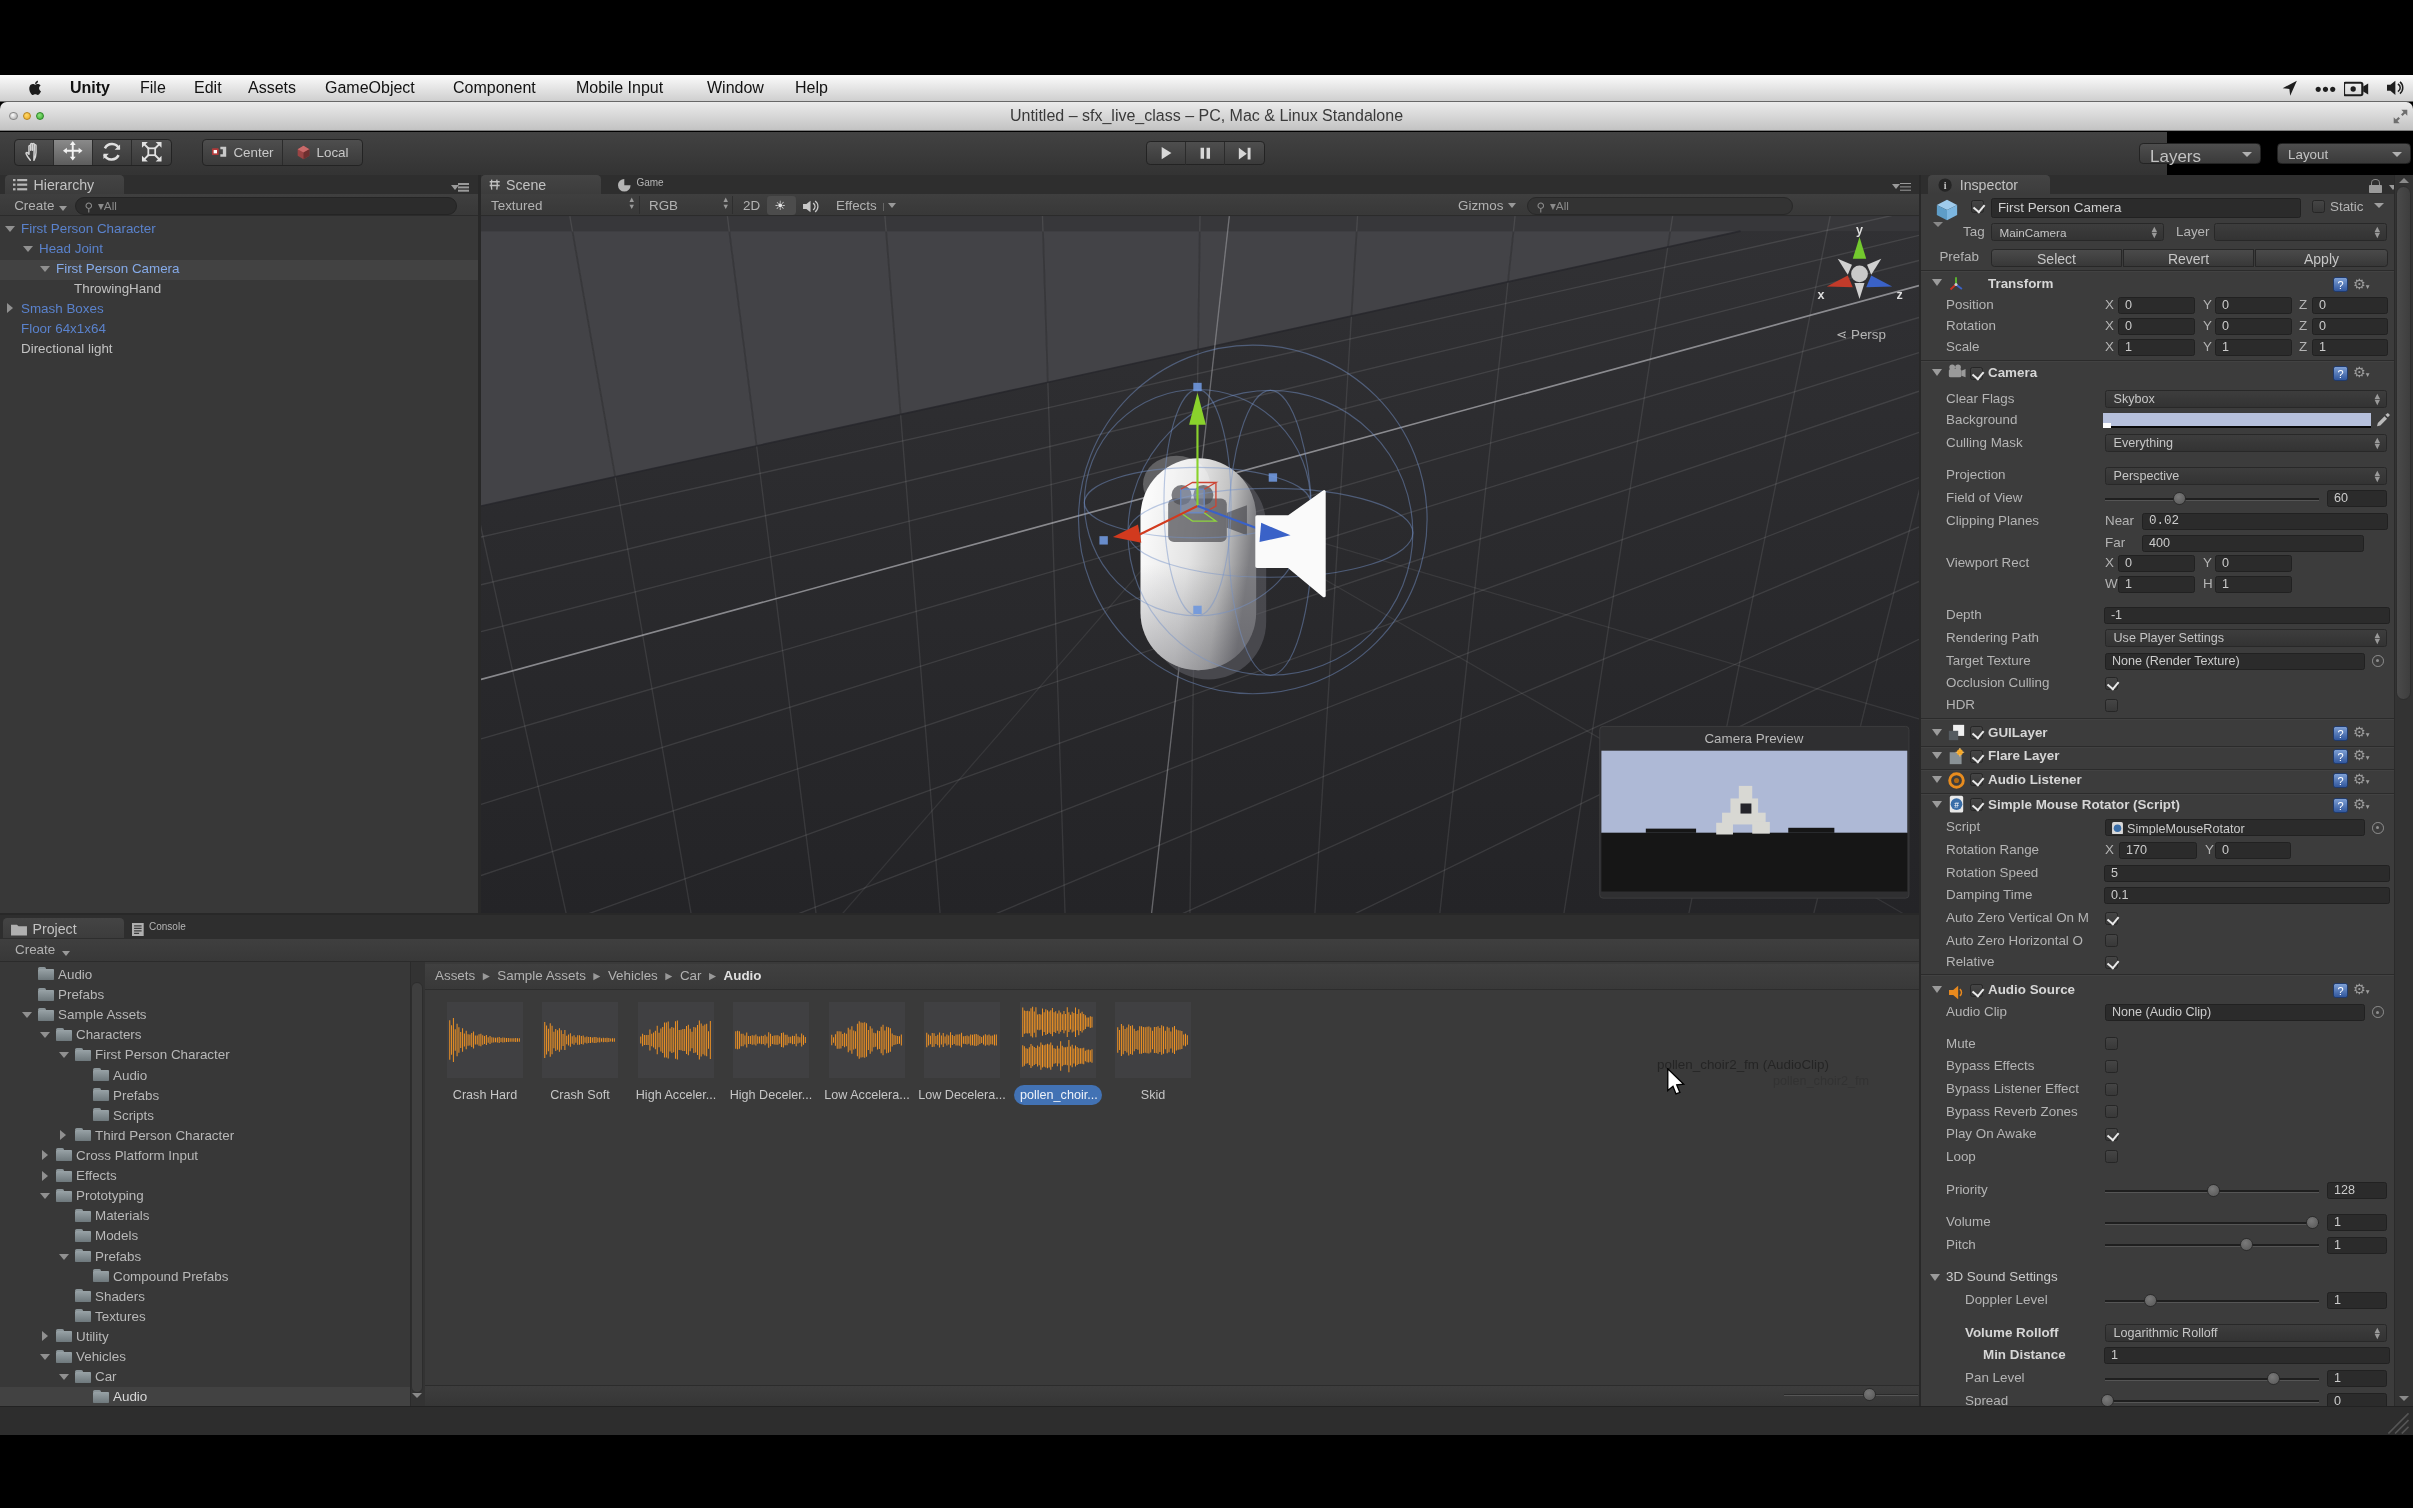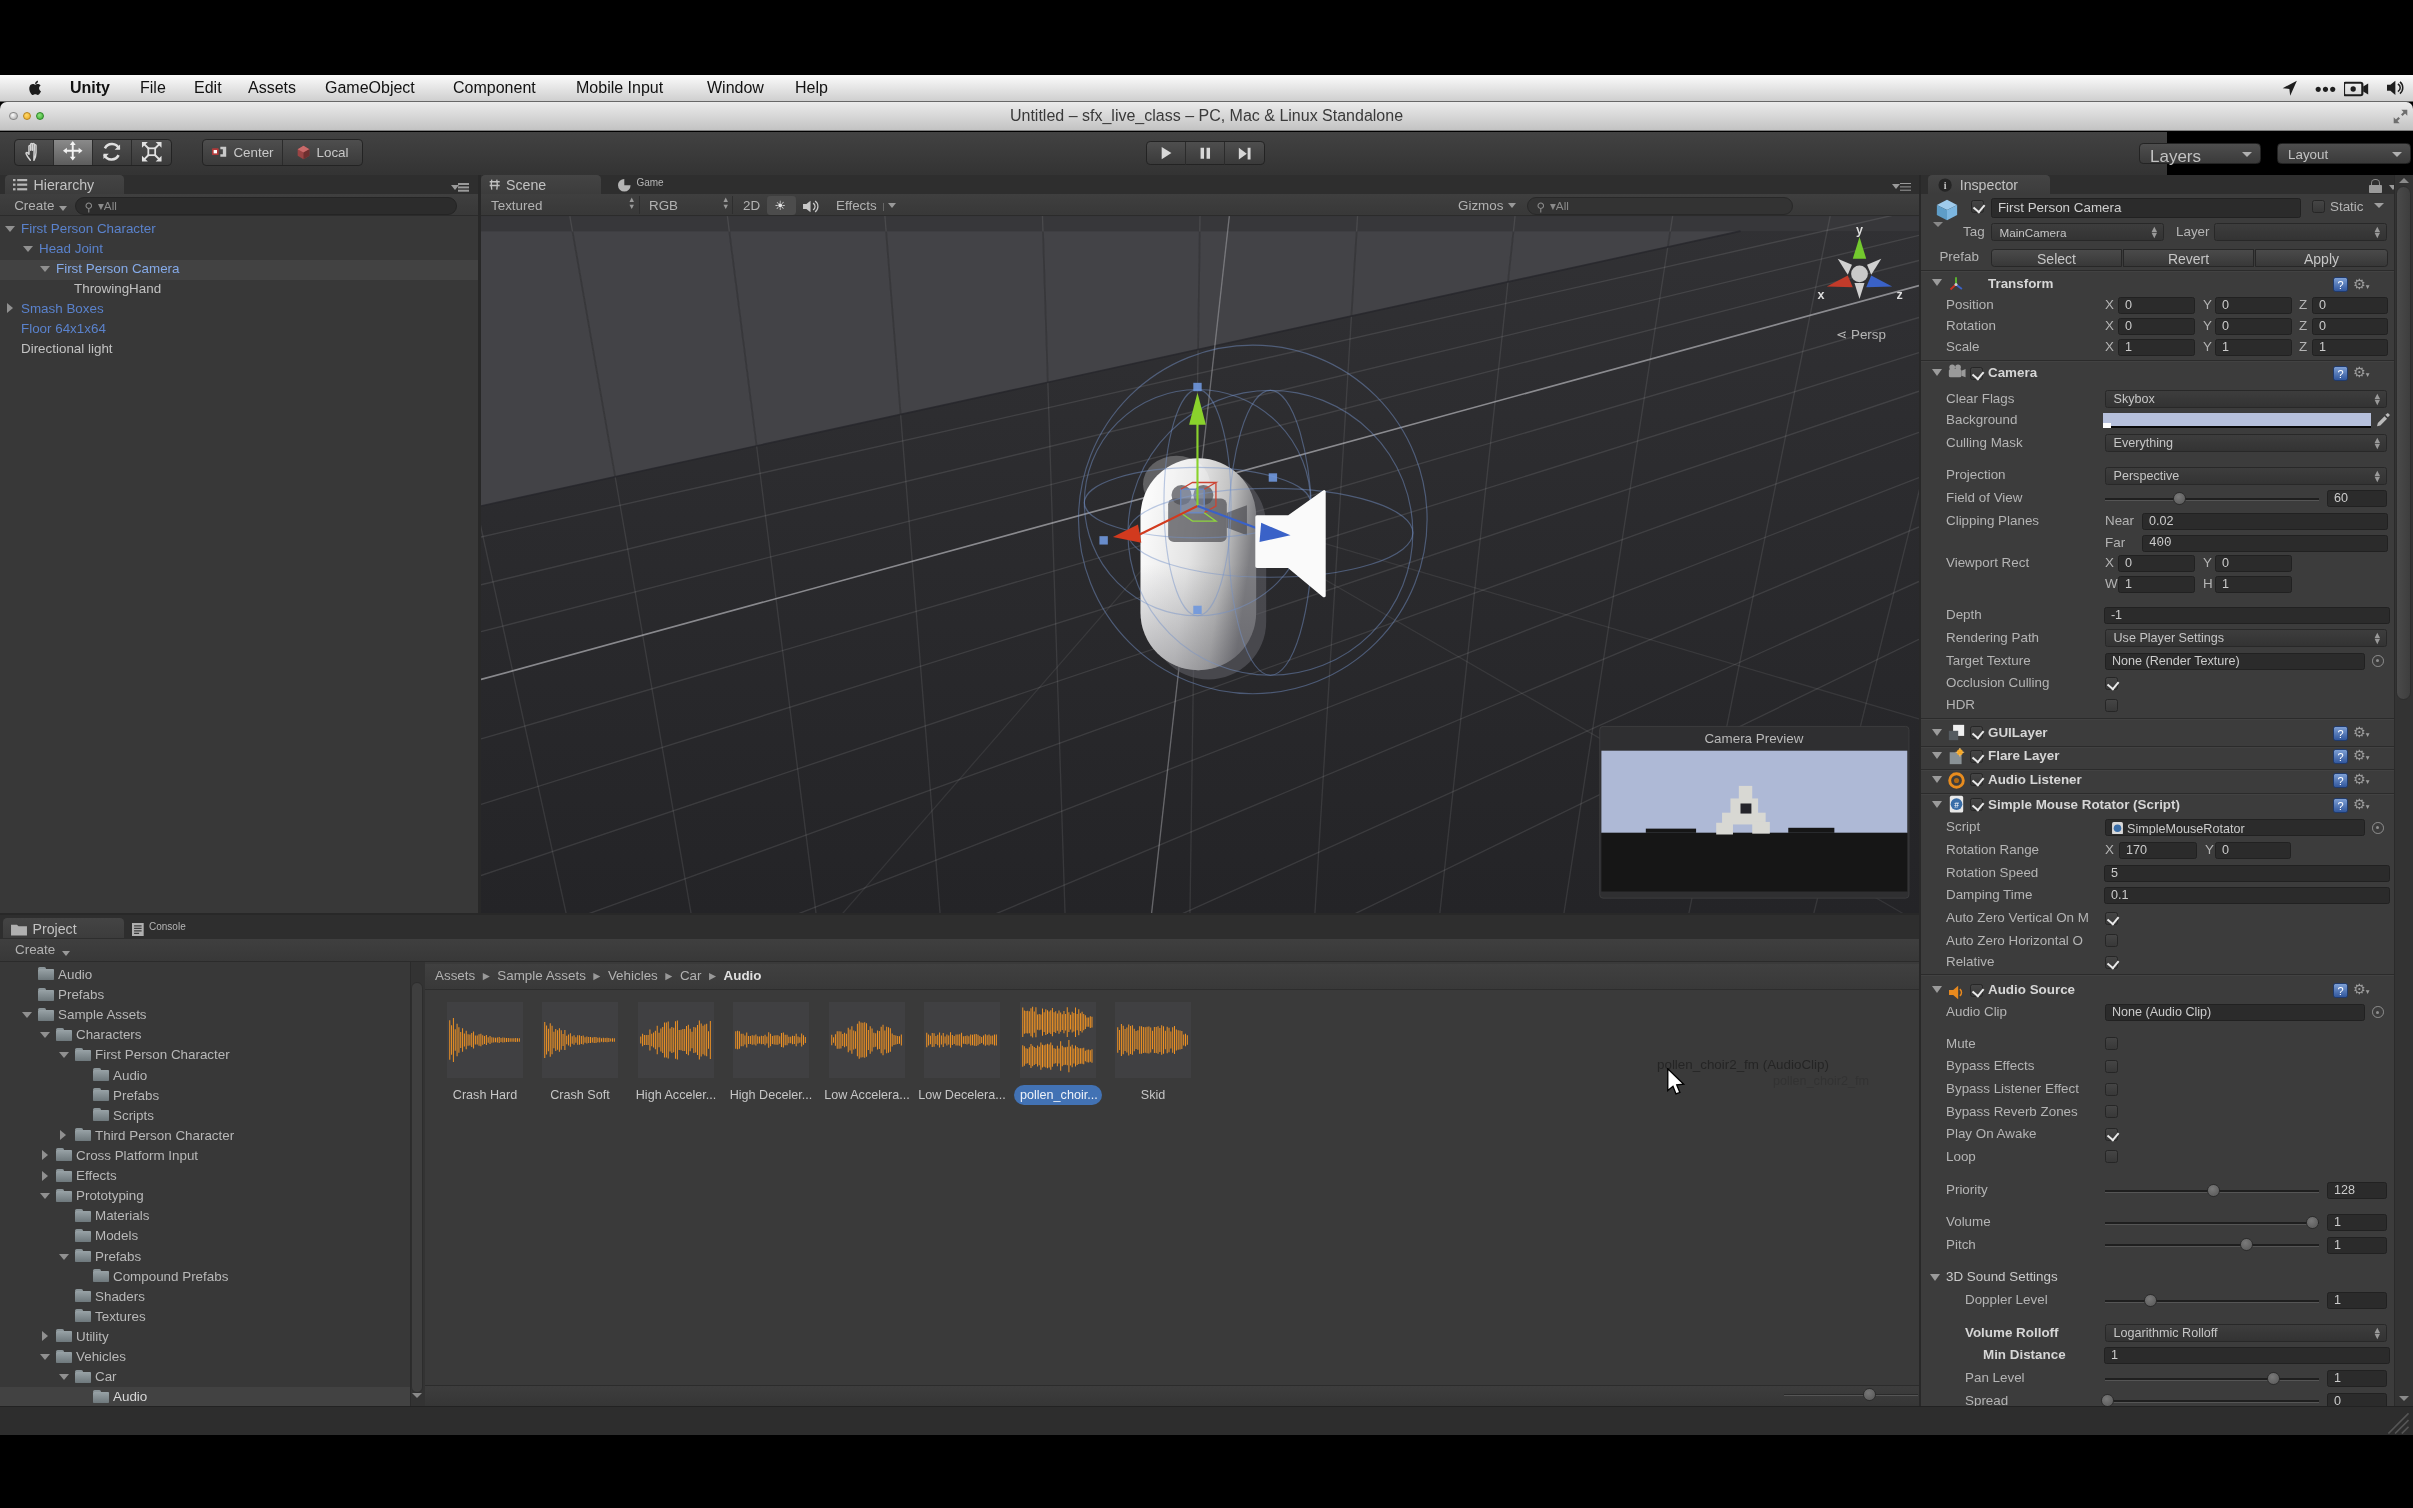--- a/index.html
+++ b/index.html
@@ -461,23 +461,23 @@
     <div class="rowlabel" style="left:25px;top:260px;">Culling Mask</div>
     <div class="drop" style="left:184px;top:259px;width:282px;height:18.4px;padding-top:0.8px;">Everything<div class="updn">▲<br>▼</div></div>
     <div class="rowlabel" style="left:25px;top:292px;">Projection</div>
     <div class="drop" style="left:184px;top:292px;width:282px;height:18.4px;padding-top:0.8px;">Perspective<div class="updn">▲<br>▼</div></div>
     <div class="rowlabel" style="left:25px;top:315px;">Field of View</div>
     <div class="slidertrack" style="left:184px;top:323px;width:214px;"></div>
     <div class="sliderknob" style="left:252px;top:317px;"></div>
     <div class="fld" style="left:406px;top:315px;width:60px;height:17px;">60</div>
     <div class="rowlabel" style="left:25px;top:338px;">Clipping Planes</div>
     <div class="rowlabel" style="left:184px;top:338px;">Near</div>
-    <div class="fld" style="left:221px;top:338px;width:246px;height:17px;">0.02</div>
+    <div class="fld" style="left:221px;top:338px;width:246px;height:17px;font-family:Liberation Mono, monospace;">0.02</div>
     <div class="rowlabel" style="left:184px;top:360px;">Far</div>
-    <div class="fld" style="left:221px;top:360px;width:246px;height:17px;font-family:Liberation Mono, monospace;">400</div>
+    <div class="fld" style="left:221px;top:360px;width:222px;height:17px;">400</div>
     <div class="rowlabel" style="left:25px;top:380px;">Viewport Rect</div>
     <div class="rowlabel" style="left:184px;top:380px;">X</div>
     <div class="fld" style="left:197px;top:380px;width:77px;height:17px;">0</div>
     <div class="rowlabel" style="left:282px;top:380px;">Y</div>
     <div class="fld" style="left:294px;top:380px;width:77px;height:17px;">0</div>
     <div class="rowlabel" style="left:184px;top:401px;">W</div>
     <div class="fld" style="left:197px;top:401px;width:77px;height:17px;">1</div>
     <div class="rowlabel" style="left:282px;top:401px;">H</div>
     <div class="fld" style="left:294px;top:401px;width:77px;height:17px;">1</div>
     <div class="rowlabel" style="left:25px;top:432px;">Depth</div>

